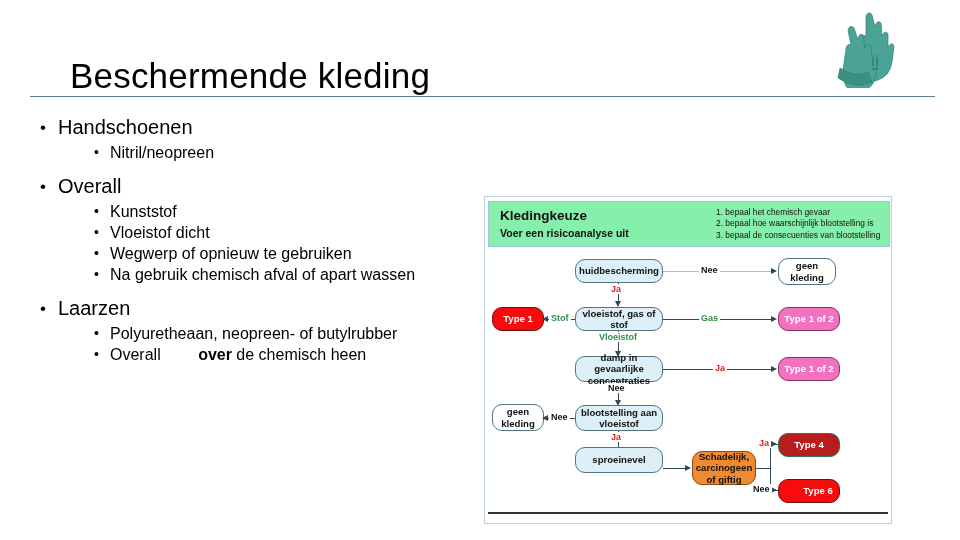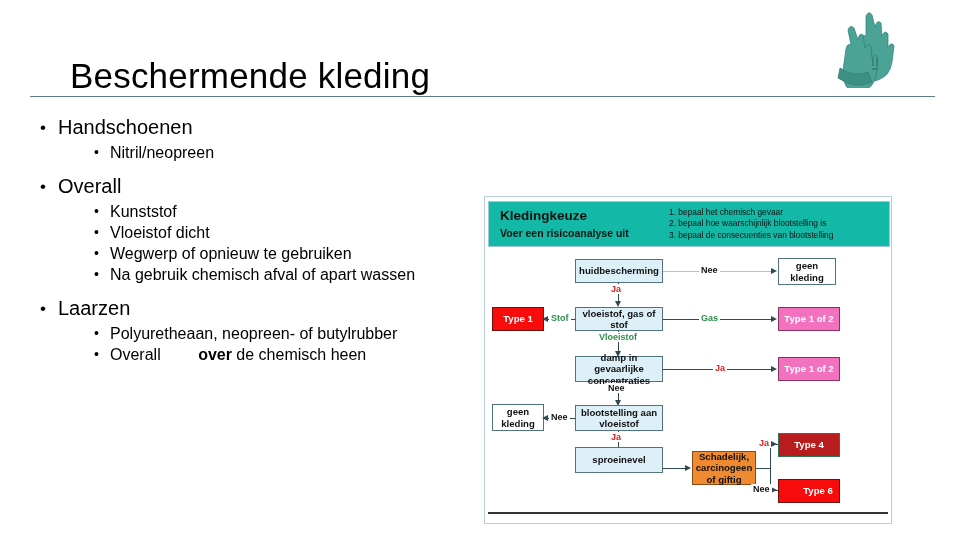--- a/index.html
+++ b/index.html
@@ -84,41 +84,43 @@
     border: 1px solid #b7cfdd;
     overflow: hidden;
   }
   #flow-inner { position: relative; width: 100%; height: 100%; }
 
   
   #flow-header {
     position: absolute;
     left: 3px; top: 4px;
     width: 402px; height: 46px;
-    background: #14b8a6;
+    background: #86efac;
     border: 1px solid #9dc7da;
     display: flex;
     align-items: center;
+    gap: 47px;
   }
   #flow-header-left { padding-left: 11px; width: 176px; }
   #kk-title { font-size: 13.5px; font-weight: bold; color:#111; line-height: 16px; }
   #kk-sub   { font-size: 10.5px; font-weight: bold; color:#111; line-height: 14px; margin-top:2px;}
   #flow-header-right { font-size: 8.4px; color:#111; line-height: 11.4px; padding-left: 4px; }
   #flow-header-right div { white-space: nowrap; }
 
   
   .node {
     position: absolute;
     display: flex; align-items: center; justify-content: center;
     text-align: center;
     font-size: 9.6px;
     line-height: 11.5px;
     font-weight: bold;
     color: #111;
     padding: 0 2px;
+    border-radius: 10px;
   }
   .n-blue   { background:#ddf0f8; border:1px solid #51737f; }
   .n-white  { background:#ffffff; border:1px solid #51737f; }
   .n-red    { background:#f70b0b; border:1px solid #6e1111; color:#ffffff; font-weight:bold; }
   .n-pink   { background:#f272c0; border:1px solid #8a3163; color:#ffffff; }
   .n-green  { background:#b91c1c; border:1px solid #2b7554; color:#ffffff; }
   .n-orange { background:#f08a30; border:1px solid #8a4a12; color:#111; }
 
   
   .ln { position:absolute; background:#2e4a55; }

